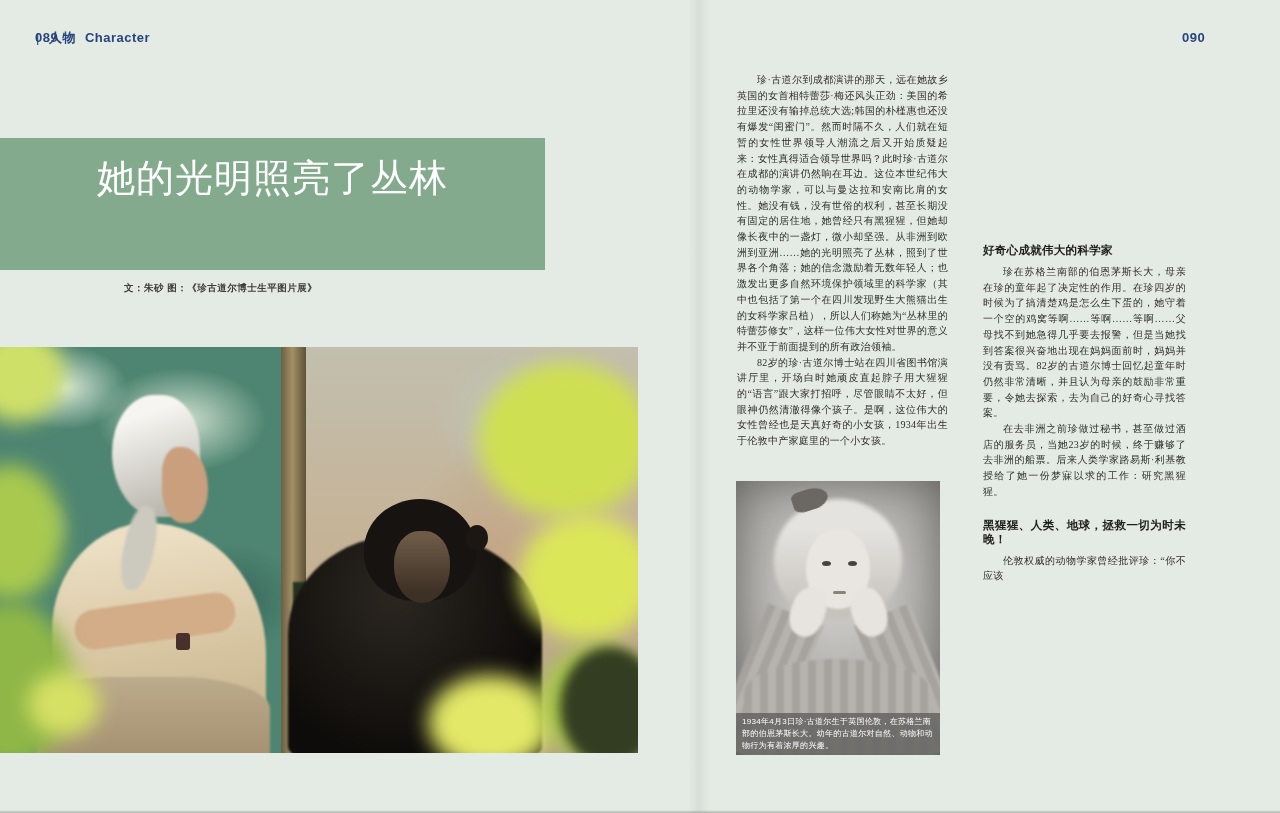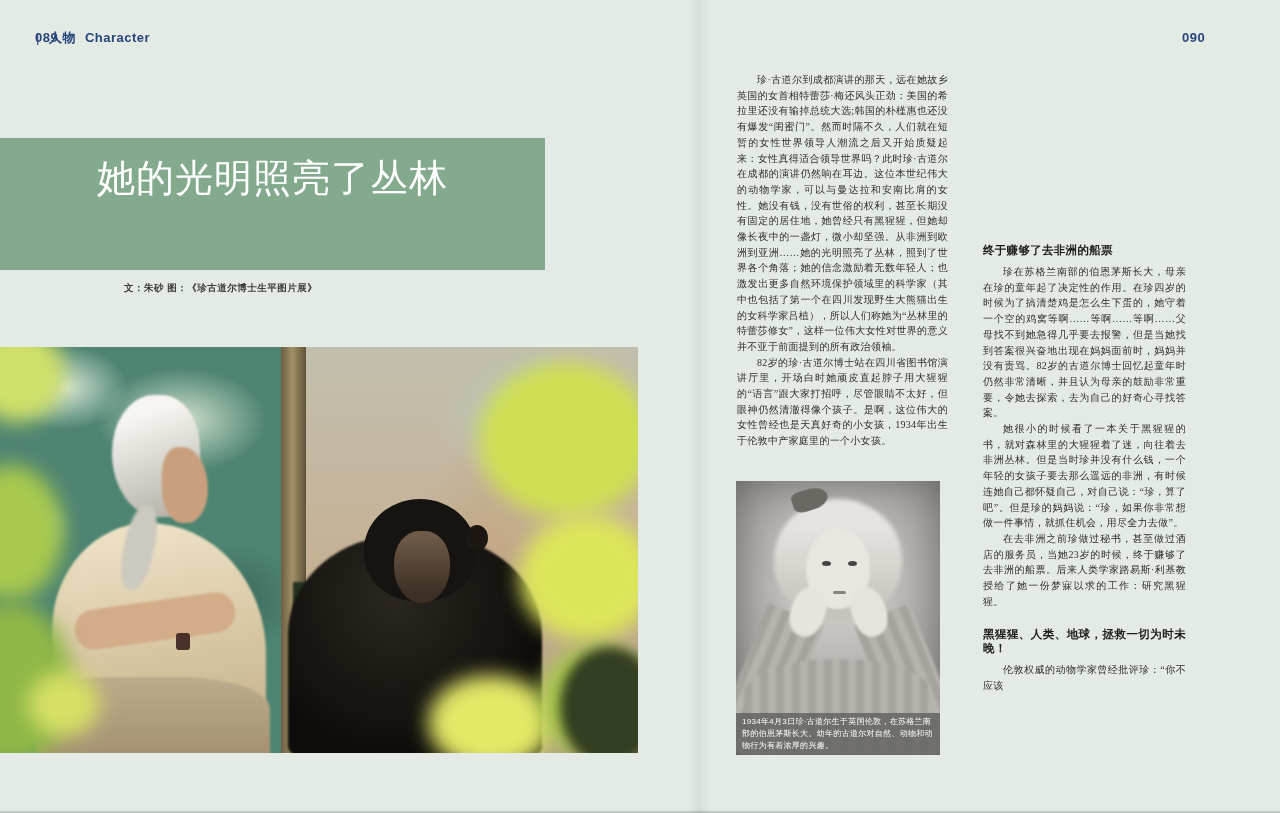--- a/index.html
+++ b/index.html
@@ -181,23 +181,22 @@
     <div class="knit pg-arm-l"></div>
     <div class="knit pg-arm-r"></div>
     <div class="knit pg-sweater"></div>
     <div class="pg-hand pg-hand-l"></div>
     <div class="pg-hand pg-hand-r"></div>
     <div class="caption cap-bottom">1934年4月3日珍·古道尔生于英国伦敦，在苏格兰南部的伯恩茅斯长大。幼年的古道尔对自然、动物和动物行为有着浓厚的兴趣。</div>
   </div>
 
 
   <div class="col col2">
-    <h3>终于赚够了去非洲的船票</h3>
+    <h3>好奇心成就伟大的科学家</h3>
     <p>珍在苏格兰南部的伯恩茅斯长大，母亲在珍的童年起了决定性的作用。在珍四岁的时候为了搞清楚鸡是怎么生下蛋的，她守着一个空的鸡窝等啊……等啊……等啊……父母找不到她急得几乎要去报警，但是当她找到答案很兴奋地出现在妈妈面前时，妈妈并没有责骂。82岁的古道尔博士回忆起童年时仍然非常清晰，并且认为母亲的鼓励非常重要，令她去探索，去为自己的好奇心寻找答案。</p>
-    <p>她很小的时候看了一本关于黑猩猩的书，就对森林里的大猩猩着了迷，向往着去非洲丛林。但是当时珍并没有什么钱，一个年轻的女孩子要去那么遥远的非洲，有时候连她自己都怀疑自己，对自己说：“珍，算了吧”。但是珍的妈妈说：“珍，如果你非常想做一件事情，就抓住机会，用尽全力去做”。</p>
     <p>在去非洲之前珍做过秘书，甚至做过酒店的服务员，当她23岁的时候，终于赚够了去非洲的船票。后来人类学家路易斯·利基教授给了她一份梦寐以求的工作：研究黑猩猩。</p>
     <h3 class="sec2">黑猩猩、人类、地球，拯救一切为时未晚！</h3>
     <p>伦敦权威的动物学家曾经批评珍：“你不应该</p>
   </div>
 
   <div class="gutter"></div>
   <div class="bottom-edge"></div>
 </div>
 
 </body></html>

